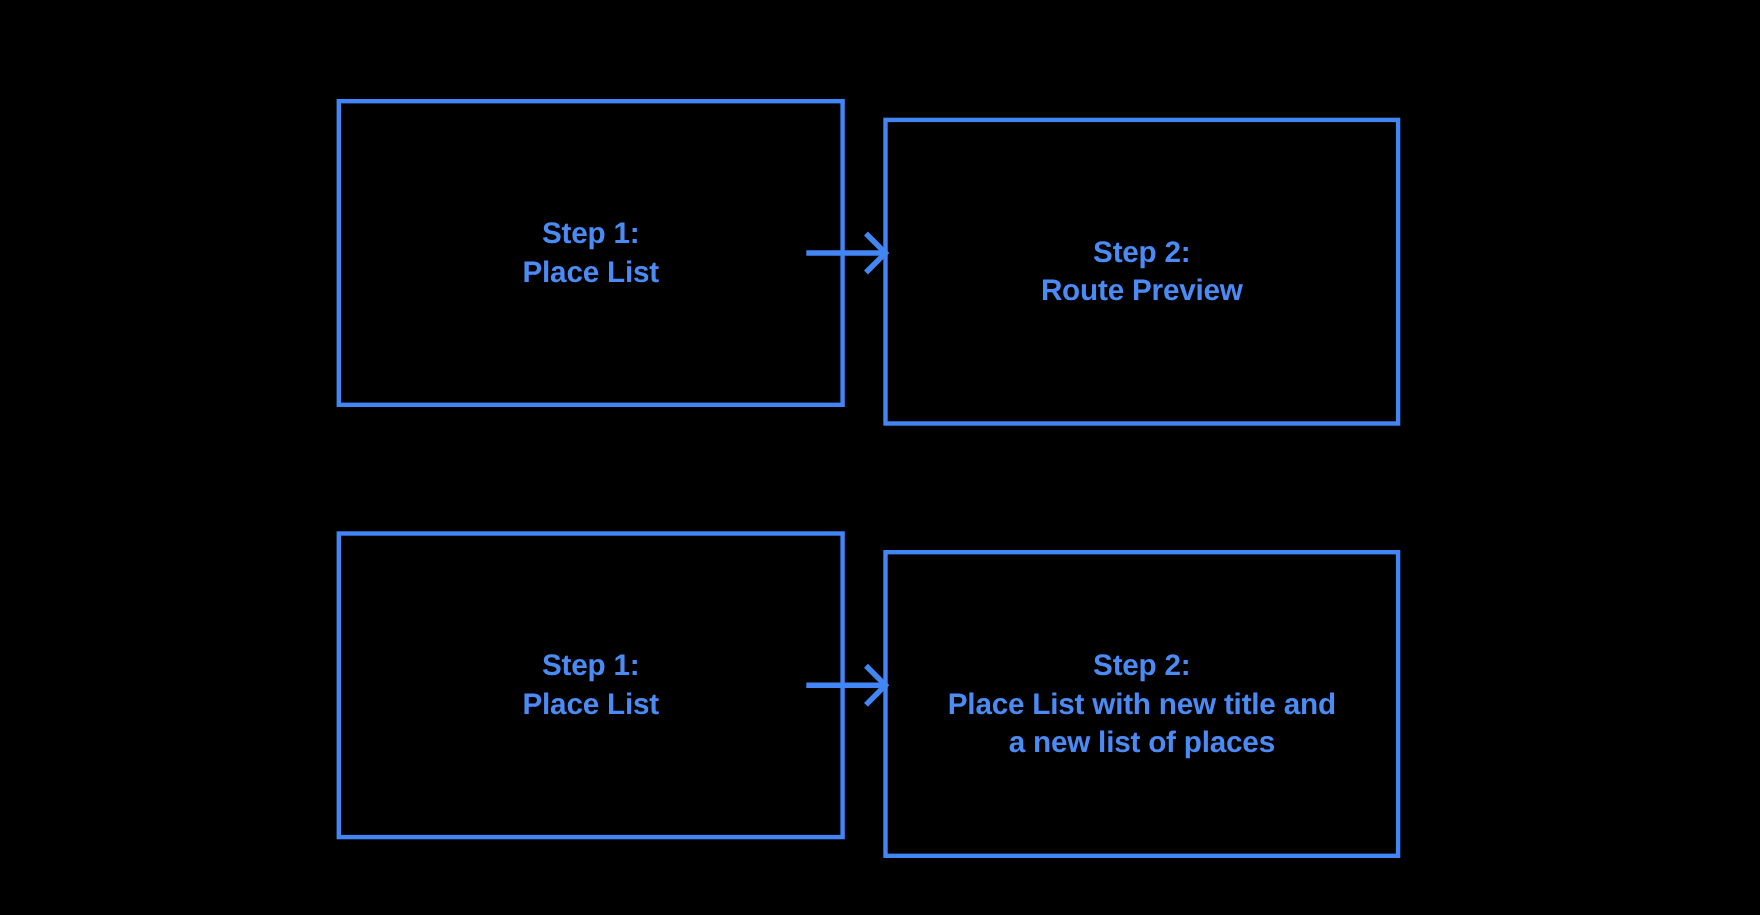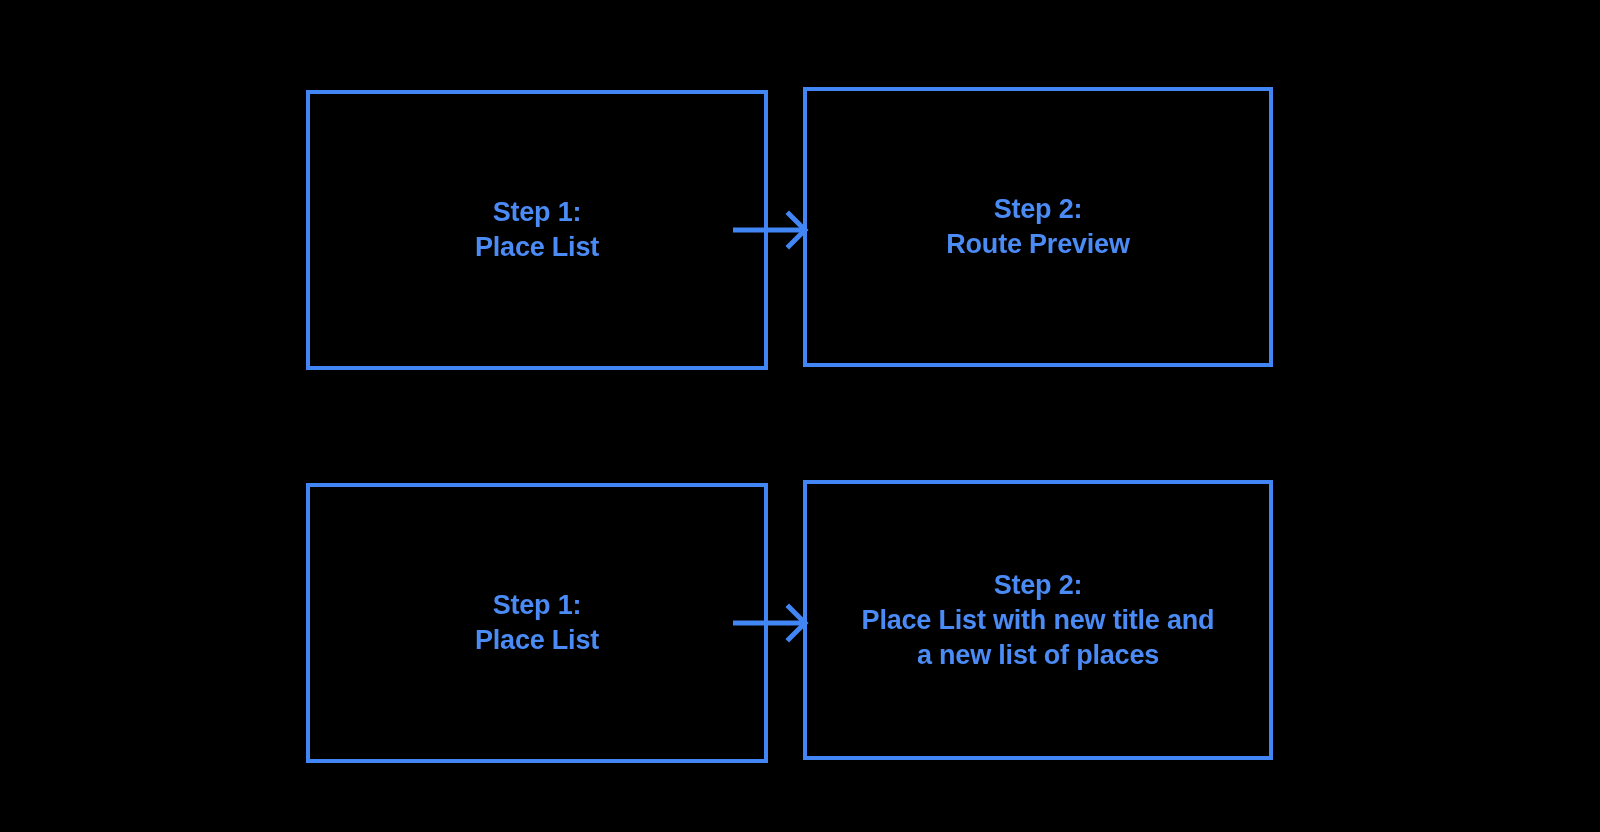--- a/index.html
+++ b/index.html
@@ -39,21 +39,21 @@
     justify-content: center;
   }
   .box-left {
     left: 306px;
     top: 5px;
     width: 462px;
     height: 280px;
   }
   .box-right {
     left: 803px;
-    top: 2px;
+    top: 22px;
     width: 470px;
     height: 280px;
     justify-content: center;
   }
 
   .box-label {
     color: #4b8bf5;
     font-family: "Liberation Sans", sans-serif;
     font-weight: bold;
     font-size: 27px;

